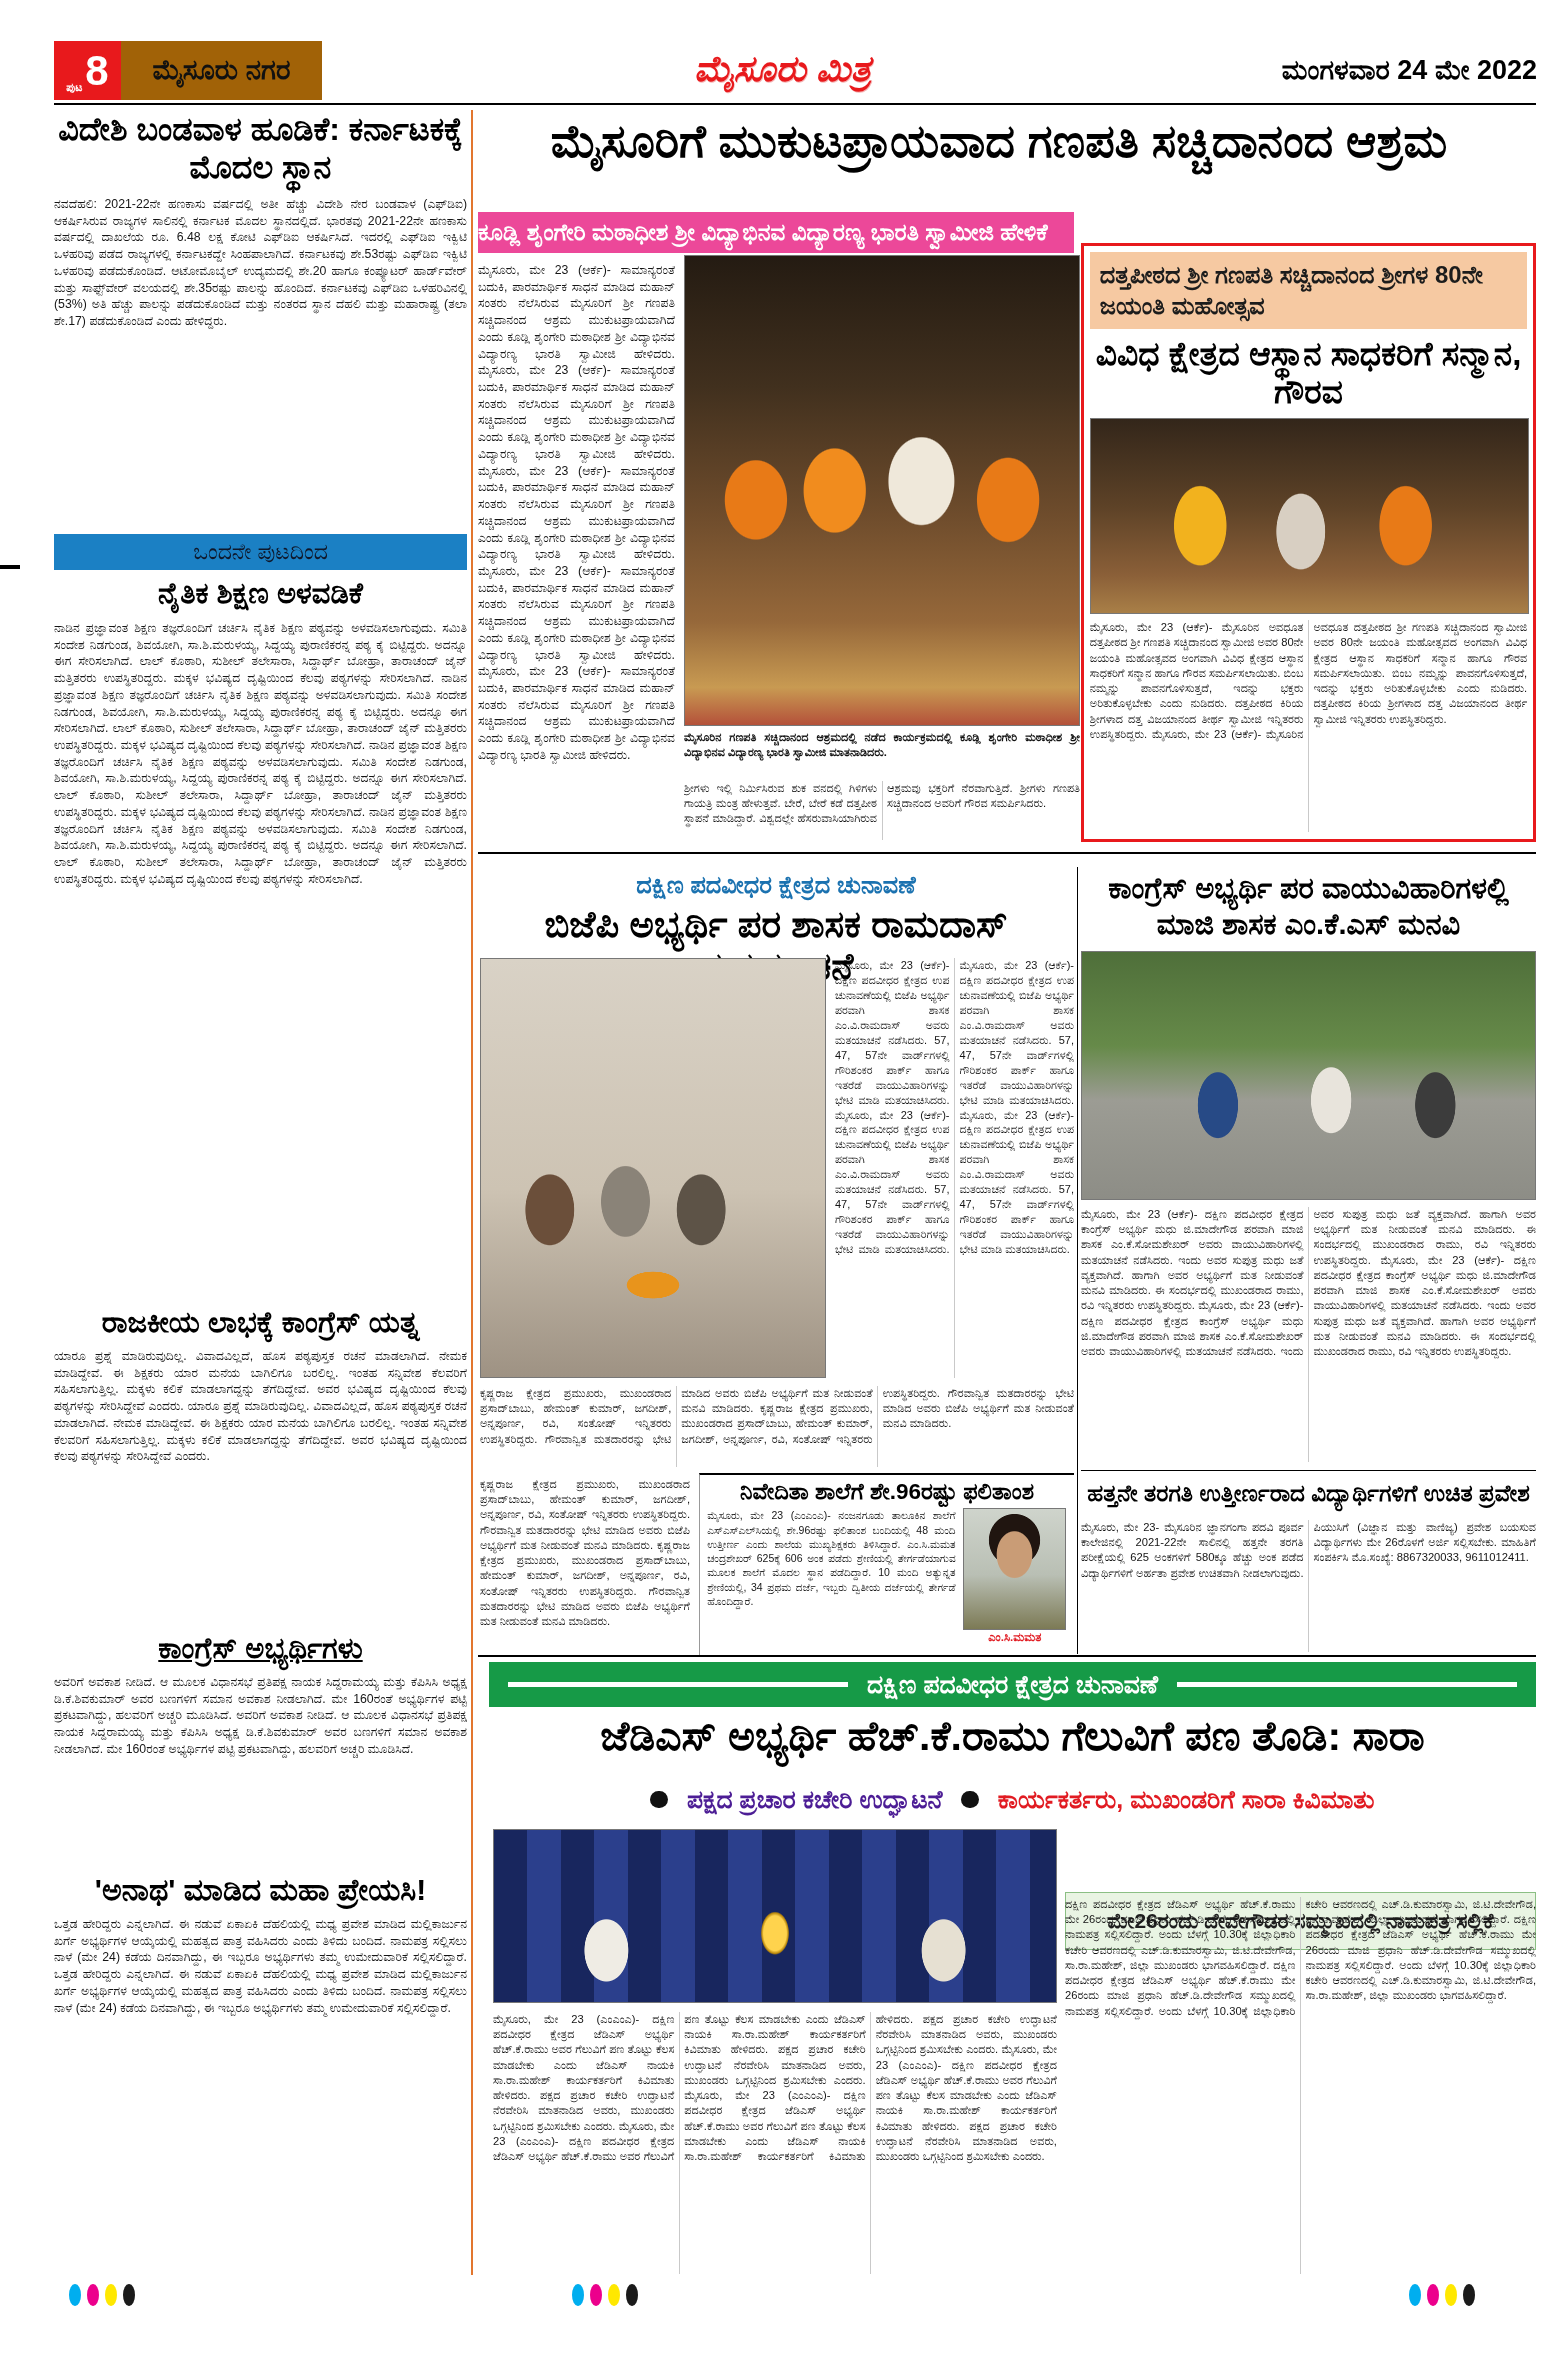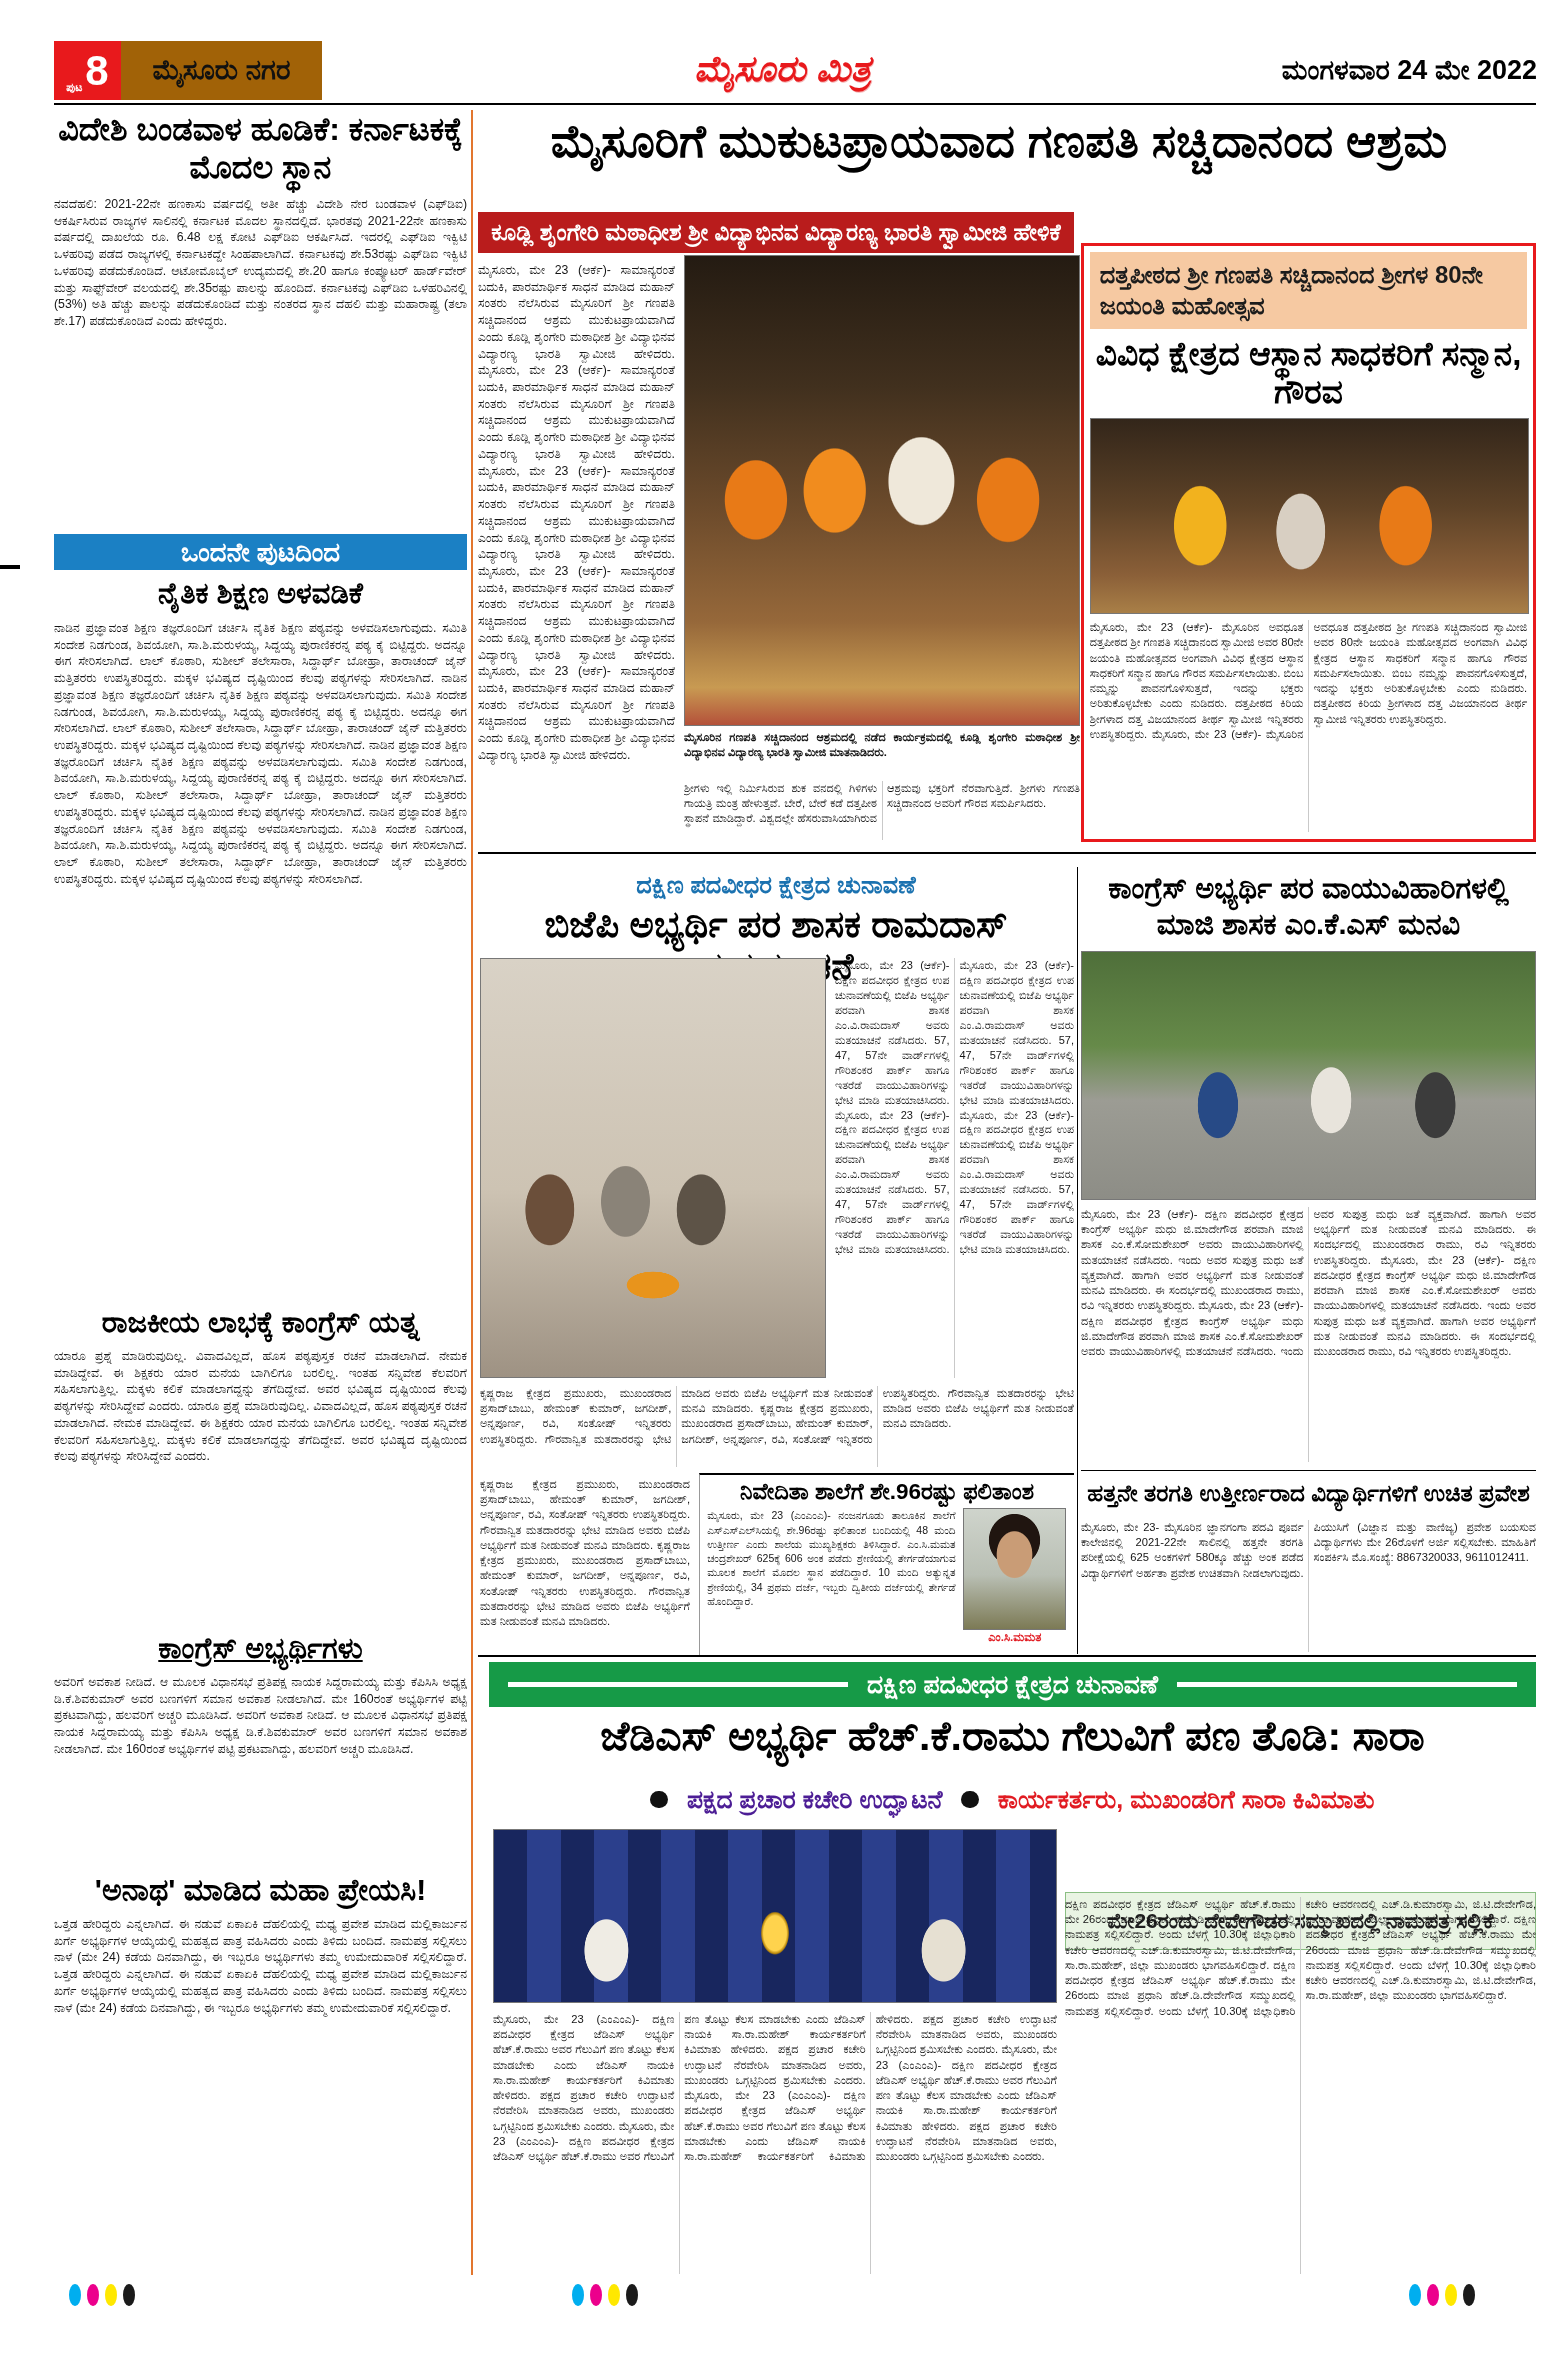--- a/index.html
+++ b/index.html
@@ -64,38 +64,38 @@
   </div>
   <div class="abs" style="left:623px;top:48px;width:319px;text-align:center;color:#e8191c;font-size:36px;font-weight:bold;font-style:italic;text-shadow:0.7px 0.7px 0 #f5b5b5;">ಮೈಸೂರು ಮಿತ್ರ</div>
   <div class="abs" style="left:1167px;top:55px;width:370px;text-align:right;font-size:27px;font-weight:bold;color:#000;">ಮಂಗಳವಾರ 24 ಮೇ 2022</div>
   <div class="abs rule-h" style="left:54px;top:103px;width:1482px;height:2.2px;"></div>
   <div class="abs" style="left:0;top:565px;width:20px;height:3.6px;background:#000;"></div>
 
   <div class="abs hl" style="left:54px;top:110px;width:413px;height:81px;font-size:32px;line-height:1.2;">ವಿದೇಶಿ ಬಂಡವಾಳ ಹೂಡಿಕೆ: ಕರ್ನಾಟಕಕ್ಕೆ ಮೊದಲ ಸ್ಥಾನ</div>
   <div class="abs body-text" style="left:54px;top:196px;width:413px;height:333px;">ನವದೆಹಲಿ: 2021-22ನೇ ಹಣಕಾಸು ವರ್ಷದಲ್ಲಿ ಅತೀ ಹೆಚ್ಚು ವಿದೇಶಿ ನೇರ ಬಂಡವಾಳ (ಎಫ್‌ಡಿಐ) ಆಕರ್ಷಿಸಿರುವ ರಾಜ್ಯಗಳ ಸಾಲಿನಲ್ಲಿ ಕರ್ನಾಟಕ ಮೊದಲ ಸ್ಥಾನದಲ್ಲಿದೆ. ಭಾರತವು 2021-22ನೇ ಹಣಕಾಸು ವರ್ಷದಲ್ಲಿ ದಾಖಲೆಯ ರೂ. 6.48 ಲಕ್ಷ ಕೋಟಿ ಎಫ್‌ಡಿಐ ಆಕರ್ಷಿಸಿದೆ. ಇದರಲ್ಲಿ ಎಫ್‌ಡಿಐ ಇಕ್ವಿಟಿ ಒಳಹರಿವು ಪಡೆದ ರಾಜ್ಯಗಳಲ್ಲಿ ಕರ್ನಾಟಕದ್ದೇ ಸಿಂಹಪಾಲಾಗಿದೆ. ಕರ್ನಾಟಕವು ಶೇ.53ರಷ್ಟು ಎಫ್‌ಡಿಐ ಇಕ್ವಿಟಿ ಒಳಹರಿವು ಪಡೆದುಕೊಂಡಿದೆ. ಆಟೋಮೊಬೈಲ್ ಉದ್ಯಮದಲ್ಲಿ ಶೇ.20 ಹಾಗೂ ಕಂಪ್ಯೂಟರ್ ಹಾರ್ಡ್‌ವೇರ್ ಮತ್ತು ಸಾಫ್ಟ್‌ವೇರ್ ವಲಯದಲ್ಲಿ ಶೇ.35ರಷ್ಟು ಪಾಲನ್ನು ಹೊಂದಿದೆ. ಕರ್ನಾಟಕವು ಎಫ್‌ಡಿಐ ಒಳಹರಿವಿನಲ್ಲಿ (53%) ಅತಿ ಹೆಚ್ಚು ಪಾಲನ್ನು ಪಡೆದುಕೊಂಡಿದೆ ಮತ್ತು ನಂತರದ ಸ್ಥಾನ ದೆಹಲಿ ಮತ್ತು ಮಹಾರಾಷ್ಟ್ರ (ತಲಾ ಶೇ.17) ಪಡೆದುಕೊಂಡಿದೆ ಎಂದು ಹೇಳಿದ್ದರು.</div>
 
   <div class="abs" style="left:54px;top:534px;width:413px;height:36px;background:#1b80c4;display:flex;align-items:center;justify-content:center;">
-    <span style="color:#ffffff;font-size:26px;font-weight:bold;">ಒಂದನೇ ಪುಟದಿಂದ</span>
+    <span style="color:#0f172a;font-size:22px;font-weight:normal;">ಒಂದನೇ ಪುಟದಿಂದ</span>
   </div>
   <div class="abs hl" style="left:54px;top:577px;width:413px;height:38px;font-size:29px;">ನೈತಿಕ ಶಿಕ್ಷಣ ಅಳವಡಿಕೆ</div>
   <div class="abs body-text" style="left:54px;top:620px;width:413px;height:681px;">ನಾಡಿನ ಪ್ರಜ್ಞಾವಂತ ಶಿಕ್ಷಣ ತಜ್ಞರೊಂದಿಗೆ ಚರ್ಚಿಸಿ ನೈತಿಕ ಶಿಕ್ಷಣ ಪಠ್ಯವನ್ನು ಅಳವಡಿಸಲಾಗುವುದು. ಸಮಿತಿ ಸಂದೇಶ ನಿಡಗುಂಡ, ಶಿವಯೋಗಿ, ಸಾ.ಶಿ.ಮರುಳಯ್ಯ, ಸಿದ್ದಯ್ಯ ಪುರಾಣಿಕರನ್ನ ಪಠ್ಯ ಕೈ ಬಿಟ್ಟಿದ್ದರು. ಅದನ್ನೂ ಈಗ ಸೇರಿಸಲಾಗಿದೆ. ಲಾಲ್ ಕೊಠಾರಿ, ಸುಶೀಲ್ ತಲೇಸಾರಾ, ಸಿದ್ದಾರ್ಥ್ ಬೋಹ್ರಾ, ತಾರಾಚಂದ್ ಜೈನ್ ಮತ್ತಿತರರು ಉಪಸ್ಥಿತರಿದ್ದರು. ಮಕ್ಕಳ ಭವಿಷ್ಯದ ದೃಷ್ಟಿಯಿಂದ ಕೆಲವು ಪಠ್ಯಗಳನ್ನು ಸೇರಿಸಲಾಗಿದೆ.  ನಾಡಿನ ಪ್ರಜ್ಞಾವಂತ ಶಿಕ್ಷಣ ತಜ್ಞರೊಂದಿಗೆ ಚರ್ಚಿಸಿ ನೈತಿಕ ಶಿಕ್ಷಣ ಪಠ್ಯವನ್ನು ಅಳವಡಿಸಲಾಗುವುದು. ಸಮಿತಿ ಸಂದೇಶ ನಿಡಗುಂಡ, ಶಿವಯೋಗಿ, ಸಾ.ಶಿ.ಮರುಳಯ್ಯ, ಸಿದ್ದಯ್ಯ ಪುರಾಣಿಕರನ್ನ ಪಠ್ಯ ಕೈ ಬಿಟ್ಟಿದ್ದರು. ಅದನ್ನೂ ಈಗ ಸೇರಿಸಲಾಗಿದೆ. ಲಾಲ್ ಕೊಠಾರಿ, ಸುಶೀಲ್ ತಲೇಸಾರಾ, ಸಿದ್ದಾರ್ಥ್ ಬೋಹ್ರಾ, ತಾರಾಚಂದ್ ಜೈನ್ ಮತ್ತಿತರರು ಉಪಸ್ಥಿತರಿದ್ದರು. ಮಕ್ಕಳ ಭವಿಷ್ಯದ ದೃಷ್ಟಿಯಿಂದ ಕೆಲವು ಪಠ್ಯಗಳನ್ನು ಸೇರಿಸಲಾಗಿದೆ.  ನಾಡಿನ ಪ್ರಜ್ಞಾವಂತ ಶಿಕ್ಷಣ ತಜ್ಞರೊಂದಿಗೆ ಚರ್ಚಿಸಿ ನೈತಿಕ ಶಿಕ್ಷಣ ಪಠ್ಯವನ್ನು ಅಳವಡಿಸಲಾಗುವುದು. ಸಮಿತಿ ಸಂದೇಶ ನಿಡಗುಂಡ, ಶಿವಯೋಗಿ, ಸಾ.ಶಿ.ಮರುಳಯ್ಯ, ಸಿದ್ದಯ್ಯ ಪುರಾಣಿಕರನ್ನ ಪಠ್ಯ ಕೈ ಬಿಟ್ಟಿದ್ದರು. ಅದನ್ನೂ ಈಗ ಸೇರಿಸಲಾಗಿದೆ. ಲಾಲ್ ಕೊಠಾರಿ, ಸುಶೀಲ್ ತಲೇಸಾರಾ, ಸಿದ್ದಾರ್ಥ್ ಬೋಹ್ರಾ, ತಾರಾಚಂದ್ ಜೈನ್ ಮತ್ತಿತರರು ಉಪಸ್ಥಿತರಿದ್ದರು. ಮಕ್ಕಳ ಭವಿಷ್ಯದ ದೃಷ್ಟಿಯಿಂದ ಕೆಲವು ಪಠ್ಯಗಳನ್ನು ಸೇರಿಸಲಾಗಿದೆ.  ನಾಡಿನ ಪ್ರಜ್ಞಾವಂತ ಶಿಕ್ಷಣ ತಜ್ಞರೊಂದಿಗೆ ಚರ್ಚಿಸಿ ನೈತಿಕ ಶಿಕ್ಷಣ ಪಠ್ಯವನ್ನು ಅಳವಡಿಸಲಾಗುವುದು. ಸಮಿತಿ ಸಂದೇಶ ನಿಡಗುಂಡ, ಶಿವಯೋಗಿ, ಸಾ.ಶಿ.ಮರುಳಯ್ಯ, ಸಿದ್ದಯ್ಯ ಪುರಾಣಿಕರನ್ನ ಪಠ್ಯ ಕೈ ಬಿಟ್ಟಿದ್ದರು. ಅದನ್ನೂ ಈಗ ಸೇರಿಸಲಾಗಿದೆ. ಲಾಲ್ ಕೊಠಾರಿ, ಸುಶೀಲ್ ತಲೇಸಾರಾ, ಸಿದ್ದಾರ್ಥ್ ಬೋಹ್ರಾ, ತಾರಾಚಂದ್ ಜೈನ್ ಮತ್ತಿತರರು ಉಪಸ್ಥಿತರಿದ್ದರು. ಮಕ್ಕಳ ಭವಿಷ್ಯದ ದೃಷ್ಟಿಯಿಂದ ಕೆಲವು ಪಠ್ಯಗಳನ್ನು ಸೇರಿಸಲಾಗಿದೆ. </div>
 
   <div class="abs hl" style="left:54px;top:1306px;width:413px;height:38px;font-size:29px;">ರಾಜಕೀಯ ಲಾಭಕ್ಕೆ ಕಾಂಗ್ರೆಸ್ ಯತ್ನ</div>
   <div class="abs body-text" style="left:54px;top:1348px;width:413px;height:280px;">ಯಾರೂ ಪ್ರಶ್ನೆ ಮಾಡಿರುವುದಿಲ್ಲ. ವಿವಾದವಿಲ್ಲದೆ, ಹೊಸ ಪಠ್ಯಪುಸ್ತಕ ರಚನೆ ಮಾಡಲಾಗಿದೆ. ನೇಮಕ ಮಾಡಿದ್ದೇವೆ. ಈ ಶಿಕ್ಷಕರು ಯಾರ ಮನೆಯ ಬಾಗಿಲಿಗೂ ಬರಲಿಲ್ಲ. ಇಂತಹ ಸನ್ನಿವೇಶ ಕೆಲವರಿಗೆ ಸಹಿಸಲಾಗುತ್ತಿಲ್ಲ. ಮಕ್ಕಳು ಕಲಿಕೆ ಮಾಡಲಾಗದ್ದನ್ನು ತೆಗೆದಿದ್ದೇವೆ. ಅವರ ಭವಿಷ್ಯದ ದೃಷ್ಟಿಯಿಂದ ಕೆಲವು ಪಠ್ಯಗಳನ್ನು ಸೇರಿಸಿದ್ದೇವೆ ಎಂದರು.  ಯಾರೂ ಪ್ರಶ್ನೆ ಮಾಡಿರುವುದಿಲ್ಲ. ವಿವಾದವಿಲ್ಲದೆ, ಹೊಸ ಪಠ್ಯಪುಸ್ತಕ ರಚನೆ ಮಾಡಲಾಗಿದೆ. ನೇಮಕ ಮಾಡಿದ್ದೇವೆ. ಈ ಶಿಕ್ಷಕರು ಯಾರ ಮನೆಯ ಬಾಗಿಲಿಗೂ ಬರಲಿಲ್ಲ. ಇಂತಹ ಸನ್ನಿವೇಶ ಕೆಲವರಿಗೆ ಸಹಿಸಲಾಗುತ್ತಿಲ್ಲ. ಮಕ್ಕಳು ಕಲಿಕೆ ಮಾಡಲಾಗದ್ದನ್ನು ತೆಗೆದಿದ್ದೇವೆ. ಅವರ ಭವಿಷ್ಯದ ದೃಷ್ಟಿಯಿಂದ ಕೆಲವು ಪಠ್ಯಗಳನ್ನು ಸೇರಿಸಿದ್ದೇವೆ ಎಂದರು. </div>
 
   <div class="abs hl" style="left:54px;top:1632px;width:413px;height:38px;font-size:29px;text-decoration:underline;">ಕಾಂಗ್ರೆಸ್ ಅಭ್ಯರ್ಥಿಗಳು</div>
   <div class="abs body-text" style="left:54px;top:1674px;width:413px;height:194px;">ಅವರಿಗೆ ಅವಕಾಶ ನೀಡಿದೆ. ಆ ಮೂಲಕ ವಿಧಾನಸಭೆ ಪ್ರತಿಪಕ್ಷ ನಾಯಕ ಸಿದ್ದರಾಮಯ್ಯ ಮತ್ತು ಕೆಪಿಸಿಸಿ ಅಧ್ಯಕ್ಷ ಡಿ.ಕೆ.ಶಿವಕುಮಾರ್ ಅವರ ಬಣಗಳಿಗೆ ಸಮಾನ ಅವಕಾಶ ನೀಡಲಾಗಿದೆ. ಮೇ 160ರಂತೆ ಅಭ್ಯರ್ಥಿಗಳ ಪಟ್ಟಿ ಪ್ರಕಟವಾಗಿದ್ದು, ಹಲವರಿಗೆ ಅಚ್ಚರಿ ಮೂಡಿಸಿದೆ.  ಅವರಿಗೆ ಅವಕಾಶ ನೀಡಿದೆ. ಆ ಮೂಲಕ ವಿಧಾನಸಭೆ ಪ್ರತಿಪಕ್ಷ ನಾಯಕ ಸಿದ್ದರಾಮಯ್ಯ ಮತ್ತು ಕೆಪಿಸಿಸಿ ಅಧ್ಯಕ್ಷ ಡಿ.ಕೆ.ಶಿವಕುಮಾರ್ ಅವರ ಬಣಗಳಿಗೆ ಸಮಾನ ಅವಕಾಶ ನೀಡಲಾಗಿದೆ. ಮೇ 160ರಂತೆ ಅಭ್ಯರ್ಥಿಗಳ ಪಟ್ಟಿ ಪ್ರಕಟವಾಗಿದ್ದು, ಹಲವರಿಗೆ ಅಚ್ಚರಿ ಮೂಡಿಸಿದೆ. </div>
 
   <div class="abs hl" style="left:54px;top:1873px;width:413px;height:39px;font-size:30px;">'ಅನಾಥ' ಮಾಡಿದ ಮಹಾ ಪ್ರೇಯಸಿ!</div>
   <div class="abs body-text" style="left:54px;top:1916px;width:413px;height:355px;">ಒತ್ತಡ ಹೇರಿದ್ದರು ಎನ್ನಲಾಗಿದೆ. ಈ ನಡುವೆ ಏಕಾಏಕಿ ದೆಹಲಿಯಲ್ಲಿ ಮಧ್ಯ ಪ್ರವೇಶ ಮಾಡಿದ ಮಲ್ಲಿಕಾರ್ಜುನ ಖರ್ಗೆ ಅಭ್ಯರ್ಥಿಗಳ ಆಯ್ಕೆಯಲ್ಲಿ ಮಹತ್ವದ ಪಾತ್ರ ವಹಿಸಿದರು ಎಂದು ತಿಳಿದು ಬಂದಿದೆ. ನಾಮಪತ್ರ ಸಲ್ಲಿಸಲು ನಾಳೆ (ಮೇ 24) ಕಡೆಯ ದಿನವಾಗಿದ್ದು, ಈ ಇಬ್ಬರೂ ಅಭ್ಯರ್ಥಿಗಳು ತಮ್ಮ ಉಮೇದುವಾರಿಕೆ ಸಲ್ಲಿಸಲಿದ್ದಾರೆ.  ಒತ್ತಡ ಹೇರಿದ್ದರು ಎನ್ನಲಾಗಿದೆ. ಈ ನಡುವೆ ಏಕಾಏಕಿ ದೆಹಲಿಯಲ್ಲಿ ಮಧ್ಯ ಪ್ರವೇಶ ಮಾಡಿದ ಮಲ್ಲಿಕಾರ್ಜುನ ಖರ್ಗೆ ಅಭ್ಯರ್ಥಿಗಳ ಆಯ್ಕೆಯಲ್ಲಿ ಮಹತ್ವದ ಪಾತ್ರ ವಹಿಸಿದರು ಎಂದು ತಿಳಿದು ಬಂದಿದೆ. ನಾಮಪತ್ರ ಸಲ್ಲಿಸಲು ನಾಳೆ (ಮೇ 24) ಕಡೆಯ ದಿನವಾಗಿದ್ದು, ಈ ಇಬ್ಬರೂ ಅಭ್ಯರ್ಥಿಗಳು ತಮ್ಮ ಉಮೇದುವಾರಿಕೆ ಸಲ್ಲಿಸಲಿದ್ದಾರೆ. </div>
 
   <div class="abs" style="left:471px;top:110px;width:2.2px;height:2165px;background:#e2762e;"></div>
 
   <div class="abs hl" style="left:470px;top:117px;width:1058px;height:86px;font-size:46px;line-height:1.05;">ಮೈಸೂರಿಗೆ ಮುಕುಟಪ್ರಾಯವಾದ ಗಣಪತಿ ಸಚ್ಚಿದಾನಂದ ಆಶ್ರಮ</div>
-  <div class="abs" style="left:478px;top:212px;width:596px;height:41px;background:#b91c1c;display:flex;align-items:center;justify-content:center;">
+  <div class="abs" style="left:478px;top:212px;width:596px;height:41px;background:#ec4899;display:flex;align-items:center;justify-content:flex-start;">
     <span style="color:#fff;font-size:23px;font-weight:bold;">ಕೂಡ್ಲಿ ಶೃಂಗೇರಿ ಮಠಾಧೀಶ ಶ್ರೀ ವಿದ್ಯಾಭಿನವ ವಿದ್ಯಾರಣ್ಯ ಭಾರತಿ ಸ್ವಾಮೀಜಿ ಹೇಳಿಕೆ</span>
   </div>
   <div class="abs body-text" style="left:478px;top:262px;width:197px;height:578px;">ಮೈಸೂರು, ಮೇ 23 (ಆರ್ಕೆ)- ಸಾಮಾನ್ಯರಂತೆ ಬದುಕಿ, ಪಾರಮಾರ್ಥಿಕ ಸಾಧನೆ ಮಾಡಿದ ಮಹಾನ್ ಸಂತರು ನೆಲೆಸಿರುವ ಮೈಸೂರಿಗೆ ಶ್ರೀ ಗಣಪತಿ ಸಚ್ಚಿದಾನಂದ ಆಶ್ರಮ ಮುಕುಟಪ್ರಾಯವಾಗಿದೆ ಎಂದು ಕೂಡ್ಲಿ ಶೃಂಗೇರಿ ಮಠಾಧೀಶ ಶ್ರೀ ವಿದ್ಯಾಭಿನವ ವಿದ್ಯಾರಣ್ಯ ಭಾರತಿ ಸ್ವಾಮೀಜಿ ಹೇಳಿದರು.  ಮೈಸೂರು, ಮೇ 23 (ಆರ್ಕೆ)- ಸಾಮಾನ್ಯರಂತೆ ಬದುಕಿ, ಪಾರಮಾರ್ಥಿಕ ಸಾಧನೆ ಮಾಡಿದ ಮಹಾನ್ ಸಂತರು ನೆಲೆಸಿರುವ ಮೈಸೂರಿಗೆ ಶ್ರೀ ಗಣಪತಿ ಸಚ್ಚಿದಾನಂದ ಆಶ್ರಮ ಮುಕುಟಪ್ರಾಯವಾಗಿದೆ ಎಂದು ಕೂಡ್ಲಿ ಶೃಂಗೇರಿ ಮಠಾಧೀಶ ಶ್ರೀ ವಿದ್ಯಾಭಿನವ ವಿದ್ಯಾರಣ್ಯ ಭಾರತಿ ಸ್ವಾಮೀಜಿ ಹೇಳಿದರು.  ಮೈಸೂರು, ಮೇ 23 (ಆರ್ಕೆ)- ಸಾಮಾನ್ಯರಂತೆ ಬದುಕಿ, ಪಾರಮಾರ್ಥಿಕ ಸಾಧನೆ ಮಾಡಿದ ಮಹಾನ್ ಸಂತರು ನೆಲೆಸಿರುವ ಮೈಸೂರಿಗೆ ಶ್ರೀ ಗಣಪತಿ ಸಚ್ಚಿದಾನಂದ ಆಶ್ರಮ ಮುಕುಟಪ್ರಾಯವಾಗಿದೆ ಎಂದು ಕೂಡ್ಲಿ ಶೃಂಗೇರಿ ಮಠಾಧೀಶ ಶ್ರೀ ವಿದ್ಯಾಭಿನವ ವಿದ್ಯಾರಣ್ಯ ಭಾರತಿ ಸ್ವಾಮೀಜಿ ಹೇಳಿದರು.  ಮೈಸೂರು, ಮೇ 23 (ಆರ್ಕೆ)- ಸಾಮಾನ್ಯರಂತೆ ಬದುಕಿ, ಪಾರಮಾರ್ಥಿಕ ಸಾಧನೆ ಮಾಡಿದ ಮಹಾನ್ ಸಂತರು ನೆಲೆಸಿರುವ ಮೈಸೂರಿಗೆ ಶ್ರೀ ಗಣಪತಿ ಸಚ್ಚಿದಾನಂದ ಆಶ್ರಮ ಮುಕುಟಪ್ರಾಯವಾಗಿದೆ ಎಂದು ಕೂಡ್ಲಿ ಶೃಂಗೇರಿ ಮಠಾಧೀಶ ಶ್ರೀ ವಿದ್ಯಾಭಿನವ ವಿದ್ಯಾರಣ್ಯ ಭಾರತಿ ಸ್ವಾಮೀಜಿ ಹೇಳಿದರು.  ಮೈಸೂರು, ಮೇ 23 (ಆರ್ಕೆ)- ಸಾಮಾನ್ಯರಂತೆ ಬದುಕಿ, ಪಾರಮಾರ್ಥಿಕ ಸಾಧನೆ ಮಾಡಿದ ಮಹಾನ್ ಸಂತರು ನೆಲೆಸಿರುವ ಮೈಸೂರಿಗೆ ಶ್ರೀ ಗಣಪತಿ ಸಚ್ಚಿದಾನಂದ ಆಶ್ರಮ ಮುಕುಟಪ್ರಾಯವಾಗಿದೆ ಎಂದು ಕೂಡ್ಲಿ ಶೃಂಗೇರಿ ಮಠಾಧೀಶ ಶ್ರೀ ವಿದ್ಯಾಭಿನವ ವಿದ್ಯಾರಣ್ಯ ಭಾರತಿ ಸ್ವಾಮೀಜಿ ಹೇಳಿದರು. </div>
   <div class="abs photo ph-stage" style="left:684px;top:255px;width:396px;height:471px;"></div>
   <div class="abs cap" style="left:684px;top:730px;width:396px;height:45px;">ಮೈಸೂರಿನ ಗಣಪತಿ ಸಚ್ಚಿದಾನಂದ ಆಶ್ರಮದಲ್ಲಿ ನಡೆದ ಕಾರ್ಯಕ್ರಮದಲ್ಲಿ ಕೂಡ್ಲಿ ಶೃಂಗೇರಿ ಮಠಾಧೀಶ ಶ್ರೀ ವಿದ್ಯಾಭಿನವ ವಿದ್ಯಾರಣ್ಯ ಭಾರತಿ ಸ್ವಾಮೀಜಿ ಮಾತನಾಡಿದರು.</div>
   <div class="abs body-text cols2" style="left:684px;top:781px;width:396px;height:59px;font-size:11.2px;">ಶ್ರೀಗಳು ಇಲ್ಲಿ ನಿರ್ಮಿಸಿರುವ ಶುಕ ವನದಲ್ಲಿ ಗಿಳಿಗಳು ಗಾಯತ್ರಿ ಮಂತ್ರ ಹೇಳುತ್ತವೆ. ಬೇರೆ, ಬೇರೆ ಕಡೆ ದತ್ತಪೀಠ ಸ್ಥಾಪನೆ ಮಾಡಿದ್ದಾರೆ. ವಿಶ್ವದಲ್ಲೇ ಹೆಸರುವಾಸಿಯಾಗಿರುವ ಆಶ್ರಮವು ಭಕ್ತರಿಗೆ ನೆರವಾಗುತ್ತಿದೆ. ಶ್ರೀಗಳು ಗಣಪತಿ ಸಚ್ಚಿದಾನಂದ ಅವರಿಗೆ ಗೌರವ ಸಮರ್ಪಿಸಿದರು. </div>
 
   <div class="abs" style="left:1081px;top:243px;width:455px;height:599px;border:3.6px solid #e8191c;padding:5.8px;background:#fff;">
     <div style="background:#f6c9a2;height:77px;display:flex;align-items:center;justify-content:center;">
       <span style="font-size:24px;font-weight:bold;color:#1c1c1c;line-height:1.3;padding:0 10px;">ದತ್ತಪೀಠದ ಶ್ರೀ ಗಣಪತಿ ಸಚ್ಚಿದಾನಂದ ಶ್ರೀಗಳ 80ನೇ ಜಯಂತಿ ಮಹೋತ್ಸವ</span>

